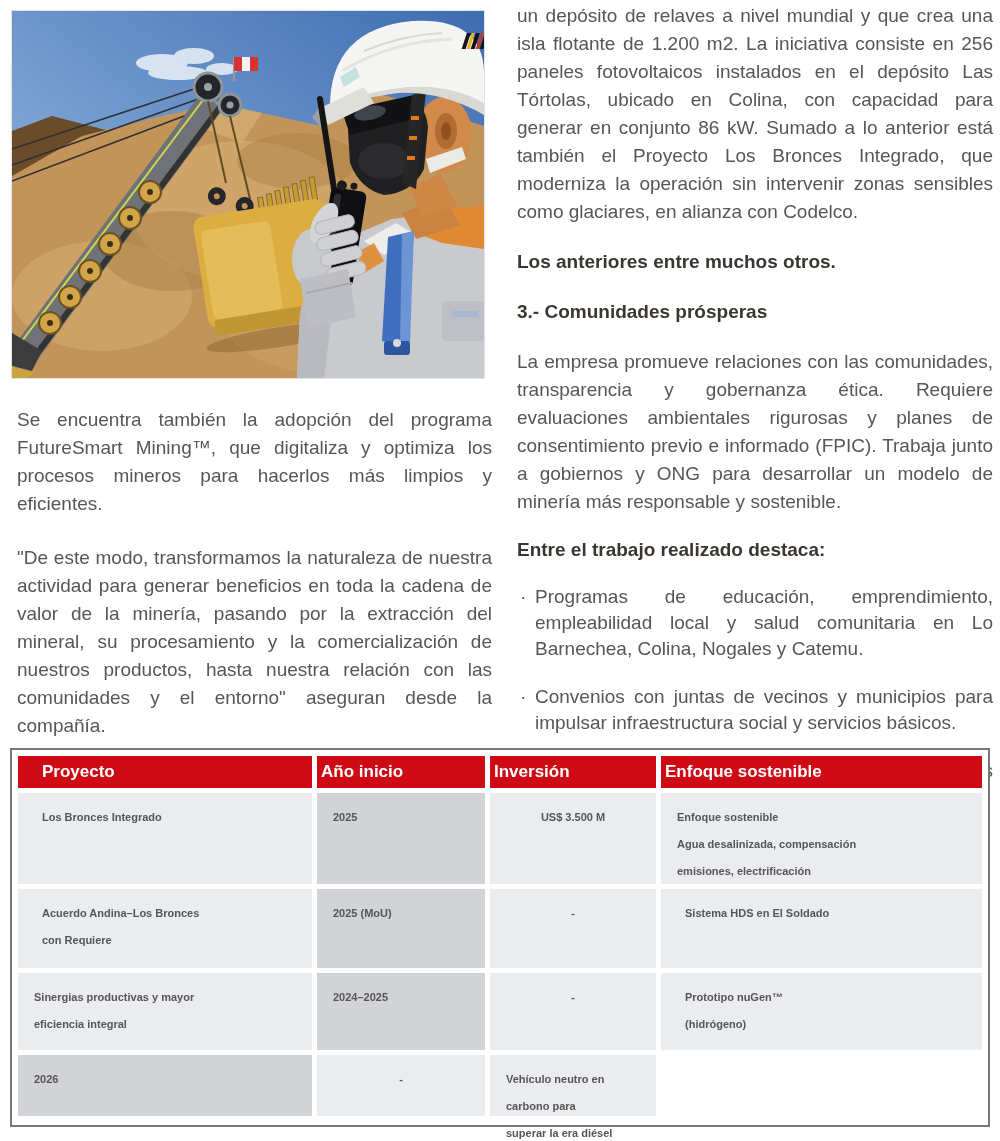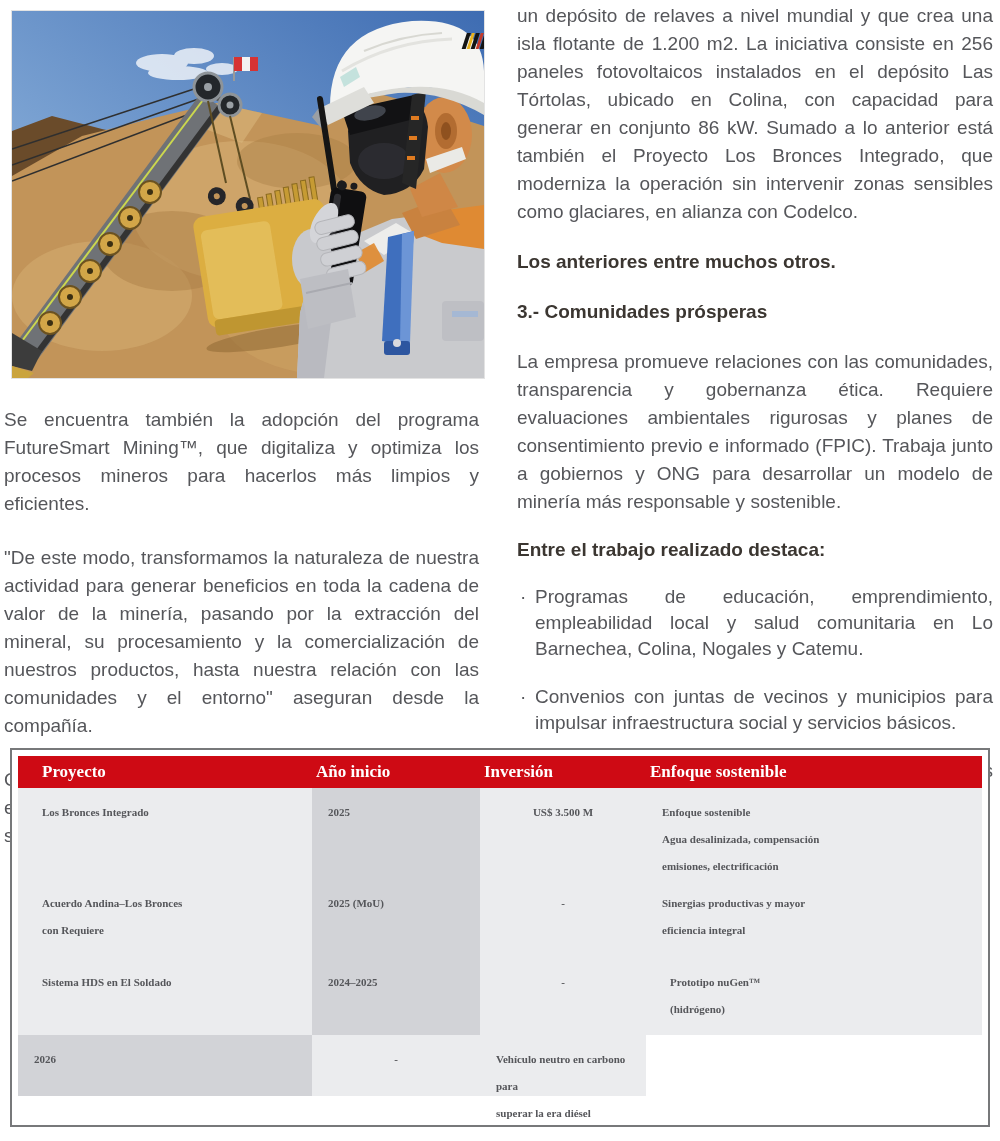--- a/index.html
+++ b/index.html
@@ -8,41 +8,41 @@
     font-family:"Liberation Sans",sans-serif;color:#55565a;
   }
   
   .photo-frame{
     position:absolute;left:12px;top:11px;width:472px;height:367px;
     outline:1px solid #e3e3e3;overflow:hidden;
   }
   .photo-frame svg{display:block;width:472px;height:367px;}
   
   .col p{margin:0 0 26px;font-size:19px;line-height:28px;text-align:justify;color:#55565a;}
-  .left-col{position:absolute;left:4px;top:406px;width:475px;}
+  .left-col{position:absolute;left:17px;top:406px;width:475px;}
   .right-col{position:absolute;left:517px;top:2px;width:476px;}
   .right-col p{margin-bottom:22px;}
   .right-col p.tight{margin-bottom:20px;}
   .col p.bold{font-weight:bold;color:#3b3631;}
   .bullets{list-style:none;margin:6px 0 0;padding:0;}
   .bullets li{
     position:relative;padding-left:18px;margin:0 0 22px;
     font-size:19px;line-height:26px;text-align:justify;color:#55565a;
   }
   .bullets .marker{position:absolute;left:3px;top:0;}
   
   .projects-table{
     position:absolute;left:10px;top:748px;width:980px;height:379px;
     border:2.5px solid #77787a;background:#ffffff;box-sizing:border-box;padding:6px;
   }
   .projects-table .grid{
     display:grid;width:100%;height:100%;box-sizing:border-box;
     grid-template-columns:294px 168px 166px 1fr;
     grid-template-rows:32px 91px 79px 77px 61px;
-    font-family:Liberation Serif, serif;
+    gap:5px;
   }
   .th{
     background:#ce0a14;color:#ffffff;font-weight:bold;font-size:17px;
     display:flex;align-items:center;padding-left:24px;box-sizing:border-box;
   }
   .th.p16{padding-left:4px;}
   .td{
     background:#ebecee;color:#55565a;font-weight:bold;font-size:11px;line-height:27px;
     padding:11px 14px 0 24px;box-sizing:border-box;white-space:pre-line;
   }
@@ -257,24 +257,24 @@
       <div class="td dark">2025</div>
       <div class="td center">US$ 3.500 M</div>
       <div class="td c4">Enfoque sostenible
 Agua desalinizada, compensación
 emisiones, electrificación</div>
 
       <div class="td">Acuerdo Andina–Los Bronces
 con Requiere</div>
       <div class="td dark">2025 (MoU)</div>
       <div class="td center">-</div>
+      <div class="td">Sistema HDS en El Soldado</div>
+
       <div class="td c4">Sinergias productivas y mayor
 eficiencia integral</div>
-
-      <div class="td">Sistema HDS en El Soldado</div>
       <div class="td dark">2024–2025</div>
       <div class="td center">-</div>
 
       <div class="td">Prototipo nuGen™
 (hidrógeno)</div>
       <div class="td dark">2026</div>
       <div class="td center">-</div>
       <div class="td c4">Vehículo neutro en carbono para
 superar la era diésel</div>
     </div>

